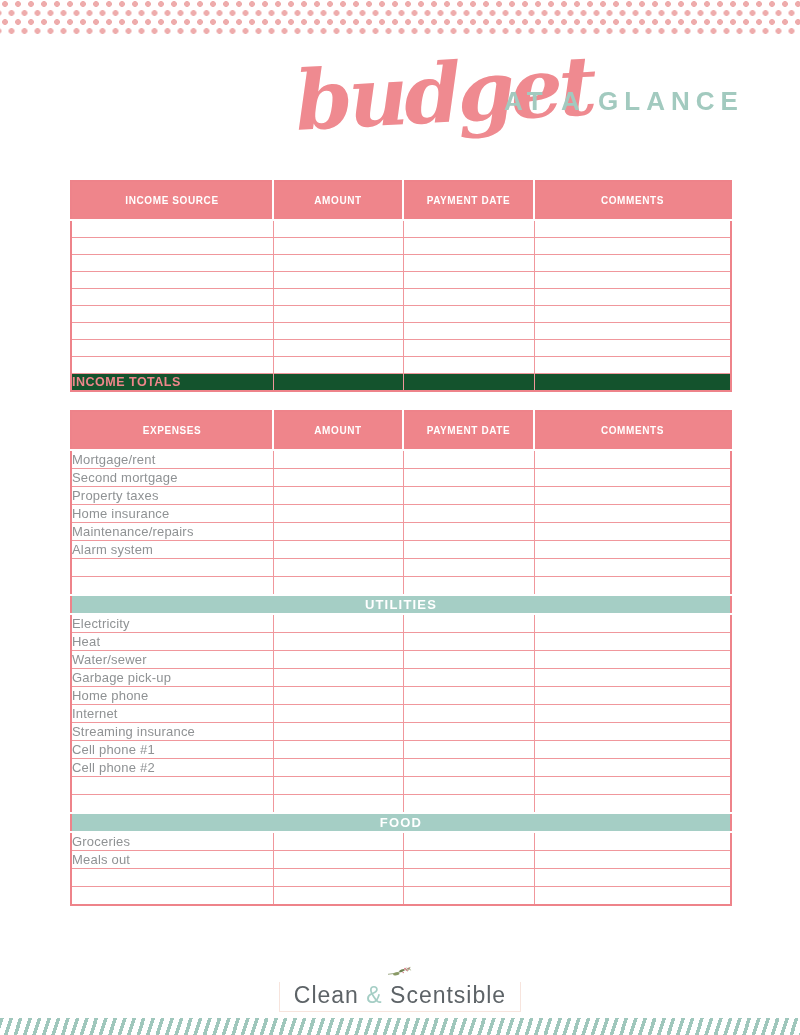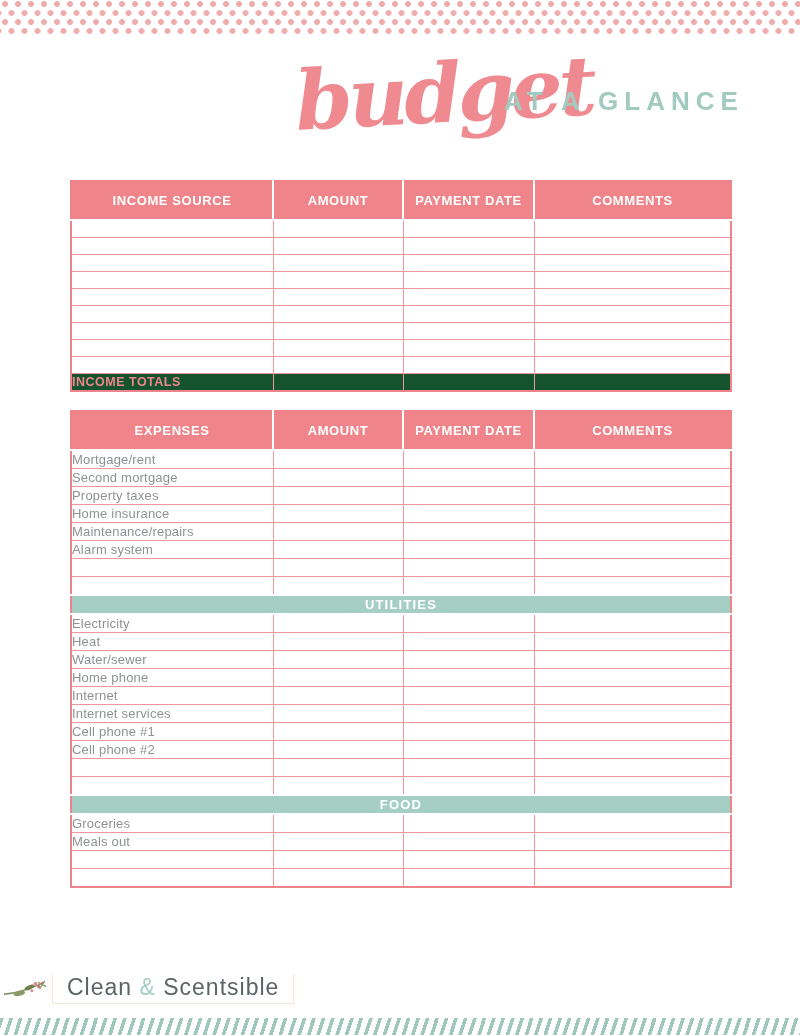--- a/index.html
+++ b/index.html
@@ -32,21 +32,21 @@
   
   table.grid{
     position:absolute;left:70px;width:660px;
     border-collapse:collapse;table-layout:fixed;
     border:2px solid #ee838a;
   }
   table.income{top:180px;}
   table.expense{top:410px;}
   col.c1{width:202px;} col.c2{width:130px;} col.c3{width:131px;} col.c4{width:197px;}
   table.grid th{
-    background:#ef858b;color:#ffffff;font-size:13px;font-weight:bold;
+    background:#ef858b;color:#ffffff;font-size:10px;font-weight:bold;
     letter-spacing:.6px;height:19px;padding:9px;text-align:center;
   }
   table.grid th + th{border-left:2px solid #ffffff;margin-top:24px;}
   table.grid th{border-bottom:2.5px solid #ffffff;}
   table.grid td{
     border:1.5px solid #f0979c;height:17px;padding:0;background:#ffffff;
     font-size:13px;color:#8f9294;letter-spacing:.2px;
   }
   table.income td{height:16px;}
   td.label{padding-left:8px;text-align:left;}
@@ -55,21 +55,21 @@
     color:#ef868b;font-weight:bold;font-size:12.5px;letter-spacing:.5px;
   }
   tr.band td{
     background:#a5cec5;color:#ffffff;font-weight:bold;font-size:13px;
     letter-spacing:1.2px;text-align:center;height:17px;
     border-top:2.5px solid #ffffff;border-bottom:2.5px solid #ffffff;
   }
   
   .footer{
     position:absolute;top:966px;left:0;width:800px;height:46px;
-    display:flex;flex-direction:row;align-items:center;justify-content:flex-start;
+    display:flex;flex-direction:column;align-items:center;justify-content:flex-start;gap:6px;
   }
   .sprig{height:22px;margin-bottom:-2px;}
   .brand-text{
     font-size:23px;color:#5d6367;letter-spacing:1px;
     padding:0 14px 2px 14px;border:1px solid #f7e4dd;border-top:none;
   }
   .brand-amp{color:#a5cec5;}
   
   .stripes-band{
     position:absolute;bottom:0;left:0;width:800px;height:17px;
@@ -245,33 +245,39 @@
         <td></td>
         <td></td>
       </tr>
       <tr>
         <td class="label">Water/sewer</td>
         <td></td>
         <td></td>
         <td></td>
       </tr>
       <tr>
+        <td class="label">Garbage pick-up</td>
+        <td></td>
+        <td></td>
+        <td></td>
+      </tr>
+      <tr>
         <td class="label">Home phone</td>
         <td></td>
         <td></td>
         <td></td>
       </tr>
       <tr>
         <td class="label">Internet</td>
         <td></td>
         <td></td>
         <td></td>
       </tr>
       <tr>
-        <td class="label">Internet services</td>
+        <td class="label">Streaming insurance</td>
         <td></td>
         <td></td>
         <td></td>
       </tr>
       <tr>
         <td class="label">Cell phone #1</td>
         <td></td>
         <td></td>
         <td></td>
       </tr>

